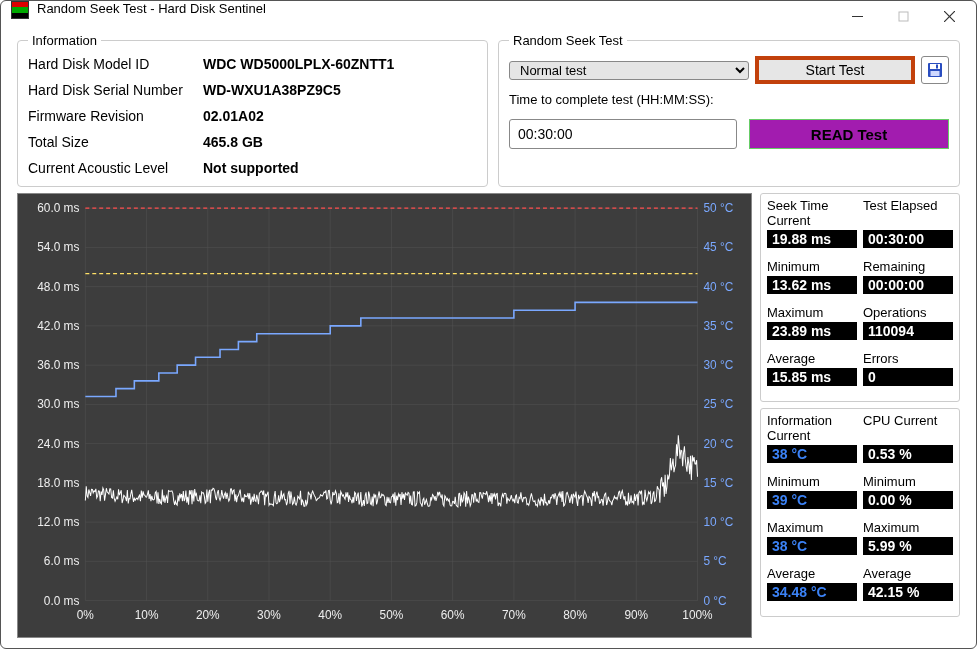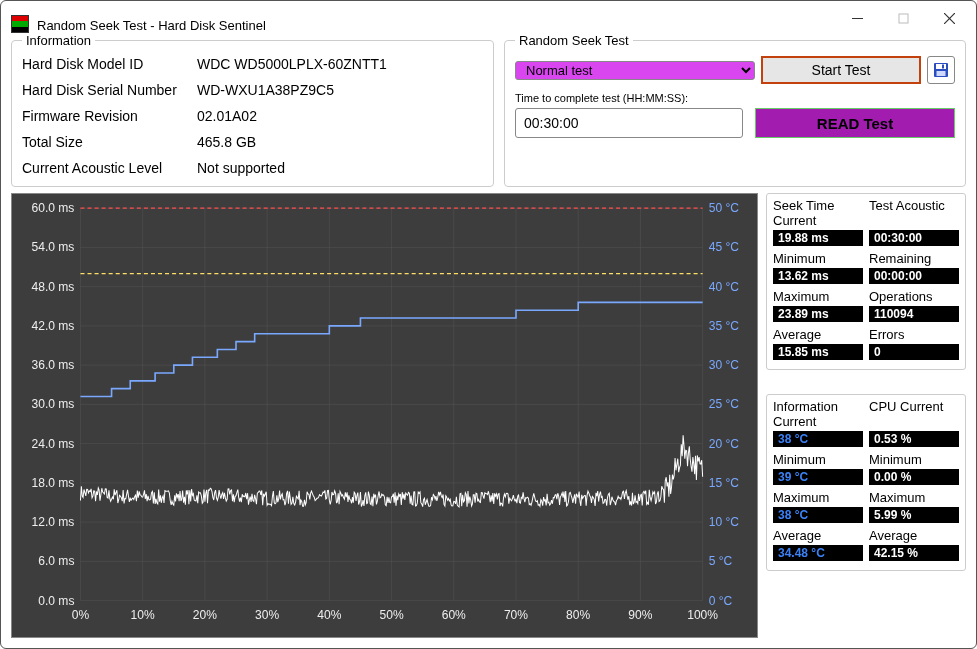--- a/index.html
+++ b/index.html
@@ -1,47 +1,47 @@
 <!DOCTYPE html>
 <html><head>
 <meta charset="utf-8">
 <style>
 html,body{margin:0;padding:0;font-family:"Segoe UI",Arial,sans-serif;font-size:13px;background:#fff;color:#000}
 .window{width:977px;height:649px;border:1px solid #555;box-sizing:border-box;display:flex;flex-direction:column;border-radius:6px;overflow:hidden}
-.titlebar{height:32px;display:flex;align-items:flex-end;padding:0 4px 0 10px;font-size:13px}
+.titlebar{height:32px;display:flex;align-items:flex-start;padding:0 4px 0 10px;font-size:13px}
 .titlebar .ico{width:16px;height:16px;margin-right:8px;background:linear-gradient(#d00 0 33%,#0a0 33% 66%,#000 66% 100%);border:1px solid #333}
 .titlebar .ttl{flex:1}
 .winbtns{display:flex}
 .winbtn{width:46px;height:30px;display:flex;align-items:center;justify-content:center;font-size:14px;color:#555}
 .winbtn.max{color:#bbb}
 .winbtn svg{width:11px;height:11px}
-.body{flex:1;display:flex;flex-direction:column;padding:0 10px 10px;gap:6px;box-sizing:border-box}
+.body{flex:1;display:flex;flex-direction:column;padding:0 16px 10px;gap:6px;box-sizing:border-box}
 .toprow{display:flex;gap:10px}
 fieldset{border:1px solid #ccc;border-radius:4px;margin:0;padding:8px 10px 10px}
 legend{font-size:13px;padding:0 4px}
 .info-fs{flex:1}
 .infoTable{display:grid;grid-template-columns:175px 1fr;row-gap:10px;font-size:14px}
-.infoTable .v{font-weight:normal}
+.infoTable .v{font-weight:bold}
 .test-fs{width:440px}
 .testrow{display:flex;align-items:center;gap:6px}
-select.combo{height:19px;font-size:13px;flex:1;border:1px solid #888;border-radius:3px;padding:0 6px;background:#d946ef}
-.startbtn{width:160px;height:28px;background:#e6e6e6;border:2px solid #c2410c;font-size:14px;cursor:pointer}
+select.combo{height:19px;font-size:13px;flex:1;border:1px solid #888;border-radius:3px;padding:0 6px;background:#e5e5e5}
+.startbtn{width:160px;height:28px;background:#e6e6e6;border:4px solid #c2410c;font-size:14px;cursor:pointer}
 .savebtn{width:26px;height:26px;border:1px solid #888;border-radius:3px;background:#fff;display:flex;align-items:center;justify-content:center;cursor:pointer}
 .savebtn svg{width:16px;height:16px}
-.timelabel{font-size:11px;margin:8px 0 4px}
+.timelabel{font-size:13px;margin:8px 0 12px}
 .testrow2{display:flex;gap:12px}
 input.timein{height:28px;border:1px solid #888;border-radius:3px;padding:0 8px;font-size:14px;width:210px}
 .readbtn{flex:1;height:30px;background:#a21caf;border:1px solid #6c6;font-weight:bold;font-size:15px;cursor:pointer}
 .mainrow{flex:1;display:flex;gap:8px;min-height:0}
 .chart{flex:1;background:#3d3d3d;position:relative;border:1px solid #888}
 .chart svg{position:absolute;inset:0;width:100%;height:100%}
-.side{width:200px;display:flex;flex-direction:column;gap:24px}
+.side{width:200px;display:flex;flex-direction:column;gap:6px}
 .grp{border:1px solid #ccc;border-radius:3px;padding:4px 6px 6px;display:grid;grid-template-columns:1fr 1fr;column-gap:6px;row-gap:2px}
 .grp .lbl{font-size:13px}
-.grp .val{background:#000;color:#fff;font-weight:bold;padding:1px 5px;font-size:12px;margin-bottom:3px}
+.grp .val{background:#000;color:#fff;font-weight:bold;padding:1px 5px;font-size:14px;margin-bottom:9px}
 .grp .val.blue{color:#3b82f6}
 .axis-text-l{fill:#eee;font-size:12px;text-anchor:end}
 .axis-text-r{fill:#7aa8ff;font-size:12px;text-anchor:start}
 .axis-text-b{fill:#eee;font-size:12px;text-anchor:middle}
 </style>
 </head>
 <body>
 <div class="window">
 <div class="titlebar">
   <div class="ico"></div>
@@ -165,21 +165,21 @@
             <text class="axis-text-b" x="686" y="420">100%</text>
             <line x1="68" y1="14" x2="686" y2="14" stroke="#ff4d4d" stroke-width="1.2" stroke-dasharray="4 3"></line>
             <line x1="68" y1="78.66666666666663" x2="686" y2="78.66666666666663" stroke="#ffe066" stroke-width="1.2" stroke-dasharray="4 3"></line>
             <path d="M68.0,303.1L68.9,288.9L69.8,298.8L70.6,300.1L71.5,292.1L72.4,295.3L73.3,298.5L74.2,292.0L75.1,292.1L75.9,295.5L76.8,293.4L77.7,294.2L78.6,291.5L79.5,300.5L80.4,298.5L81.2,293.5L82.1,293.7L83.0,303.8L83.9,294.1L84.8,297.6L85.7,290.6L86.5,292.5L87.4,303.2L88.3,297.2L89.2,290.9L90.1,294.7L91.0,295.5L91.8,296.6L92.7,291.5L93.6,291.6L94.5,300.1L95.4,300.7L96.3,293.0L97.1,301.0L98.0,303.8L98.9,301.7L99.8,299.7L100.7,301.8L101.5,291.9L102.4,297.8L103.3,295.2L104.2,292.9L105.1,305.6L106.0,302.3L106.8,297.9L107.7,298.8L108.6,300.2L109.5,303.7L110.4,292.7L111.3,306.0L112.1,301.2L113.0,301.5L113.9,296.6L114.8,292.6L115.7,299.0L116.6,304.5L117.4,300.8L118.3,302.7L119.2,301.5L120.1,300.6L121.0,302.1L121.9,299.0L122.7,297.8L123.6,303.7L124.5,293.3L125.4,300.3L126.3,294.0L127.2,297.6L128.0,297.7L128.9,299.5L129.8,299.7L130.7,296.9L131.6,293.0L132.4,301.4L133.3,296.6L134.2,303.7L135.1,298.5L136.0,302.1L136.9,302.5L137.7,301.5L138.6,295.3L139.5,294.0L140.4,305.9L141.3,294.9L142.2,306.4L143.0,301.3L143.9,305.2L144.8,306.4L145.7,292.1L146.6,304.2L147.5,297.8L148.3,305.3L149.2,300.5L150.1,298.4L151.0,305.4L151.9,293.3L152.8,293.9L153.6,293.8L154.5,293.8L155.4,293.5L156.3,295.8L157.2,303.3L158.1,307.4L158.9,303.7L159.8,306.4L160.7,307.6L161.6,298.0L162.5,303.9L163.3,296.0L164.2,299.8L165.1,296.7L166.0,303.7L166.9,293.6L167.8,303.6L168.6,301.5L169.5,293.3L170.4,305.3L171.3,299.5L172.2,307.1L173.1,292.9L173.9,297.1L174.8,292.7L175.7,306.6L176.6,293.0L177.5,304.0L178.4,291.8L179.2,298.0L180.1,296.2L181.0,302.6L181.9,303.2L182.8,303.4L183.7,297.9L184.5,305.8L185.4,294.6L186.3,295.6L187.2,295.4L188.1,298.7L189.0,305.9L189.8,304.7L190.7,292.1L191.6,304.3L192.5,295.6L193.4,292.5L194.2,305.8L195.1,292.7L196.0,293.0L196.9,291.0L197.8,291.6L198.7,294.6L199.5,299.9L200.4,302.6L201.3,295.2L202.2,292.8L203.1,300.4L204.0,302.9L204.8,300.3L205.7,292.8L206.6,297.9L207.5,301.2L208.4,297.0L209.3,295.3L210.1,301.5L211.0,295.4L211.9,300.2L212.8,303.7L213.7,301.9L214.6,291.5L215.4,291.4L216.3,297.0L217.2,293.3L218.1,292.6L219.0,303.8L219.9,296.9L220.7,304.8L221.6,299.2L222.5,298.3L223.4,295.0L224.3,292.3L225.1,299.6L226.0,304.2L226.9,300.2L227.8,304.6L228.7,296.9L229.6,299.1L230.4,298.6L231.3,299.4L232.2,295.6L233.1,301.8L234.0,295.8L234.9,307.1L235.7,302.9L236.6,299.1L237.5,304.4L238.4,296.4L239.3,303.1L240.2,304.0L241.0,297.5L241.9,301.1L242.8,306.6L243.7,295.8L244.6,295.1L245.5,293.7L246.3,293.8L247.2,297.4L248.1,293.1L249.0,307.7L249.9,296.3L250.8,298.8L251.6,296.9L252.5,294.3L253.4,307.7L254.3,306.1L255.2,307.0L256.0,306.6L256.9,307.0L257.8,308.2L258.7,299.0L259.6,293.7L260.5,305.4L261.3,306.3L262.2,305.3L263.1,298.0L264.0,304.7L264.9,301.4L265.8,293.1L266.6,302.0L267.5,298.1L268.4,296.5L269.3,302.4L270.2,302.1L271.1,307.7L271.9,305.0L272.8,296.1L273.7,293.5L274.6,306.3L275.5,294.3L276.4,300.8L277.2,306.8L278.1,305.5L279.0,299.4L279.9,306.1L280.8,307.6L281.7,304.6L282.5,298.8L283.4,300.2L284.3,301.4L285.2,293.4L286.1,307.7L286.9,302.4L287.8,303.9L288.7,308.7L289.6,308.7L290.5,302.3L291.4,307.3L292.2,305.1L293.1,294.4L294.0,296.6L294.9,296.8L295.8,301.9L296.7,295.4L297.5,293.7L298.4,296.2L299.3,298.3L300.2,299.7L301.1,303.1L302.0,302.2L302.8,300.8L303.7,300.8L304.6,299.6L305.5,297.2L306.4,298.1L307.3,298.6L308.1,297.1L309.0,294.6L309.9,295.2L310.8,293.0L311.7,301.5L312.6,300.7L313.4,293.4L314.3,293.1L315.2,302.7L316.1,307.0L317.0,303.0L317.8,294.6L318.7,297.3L319.6,296.9L320.5,293.5L321.4,296.1L322.3,305.2L323.1,304.7L324.0,296.0L324.9,306.8L325.8,294.2L326.7,296.1L327.6,298.6L328.4,297.5L329.3,300.2L330.2,301.7L331.1,295.0L332.0,299.8L332.9,295.0L333.7,304.4L334.6,298.0L335.5,301.9L336.4,302.5L337.3,305.8L338.2,299.6L339.0,305.1L339.9,294.8L340.8,296.0L341.7,303.5L342.6,298.2L343.5,295.2L344.3,307.0L345.2,304.1L346.1,294.6L347.0,308.9L347.9,306.8L348.7,302.7L349.6,308.5L350.5,298.1L351.4,294.9L352.3,306.2L353.2,305.6L354.0,294.2L354.9,298.0L355.8,306.2L356.7,307.1L357.6,299.2L358.5,308.6L359.3,296.3L360.2,299.7L361.1,297.2L362.0,306.9L362.9,303.7L363.8,297.8L364.6,294.1L365.5,300.4L366.4,299.8L367.3,296.8L368.2,298.0L369.1,297.5L369.9,299.6L370.8,307.3L371.7,308.2L372.6,299.4L373.5,305.4L374.4,299.9L375.2,305.0L376.1,305.4L377.0,299.3L377.9,299.1L378.8,296.3L379.6,305.2L380.5,294.9L381.4,308.2L382.3,298.3L383.2,302.7L384.1,296.7L384.9,298.8L385.8,296.6L386.7,307.5L387.6,294.8L388.5,301.3L389.4,296.4L390.2,302.6L391.1,295.7L392.0,296.9L392.9,297.9L393.8,295.1L394.7,295.9L395.5,306.3L396.4,298.1L397.3,306.9L398.2,307.4L399.1,294.6L400.0,294.5L400.8,308.5L401.7,308.2L402.6,305.4L403.5,294.8L404.4,296.0L405.3,294.6L406.1,305.2L407.0,306.4L407.9,309.1L408.8,302.2L409.7,300.8L410.5,307.3L411.4,304.5L412.3,302.1L413.2,306.0L414.1,308.7L415.0,308.8L415.8,308.1L416.7,299.8L417.6,302.3L418.5,297.0L419.4,298.2L420.3,301.6L421.1,298.7L422.0,303.5L422.9,300.0L423.8,294.5L424.7,297.6L425.6,294.6L426.4,298.5L427.3,300.2L428.2,297.1L429.1,306.9L430.0,308.5L430.9,298.3L431.7,299.5L432.6,302.8L433.5,301.1L434.4,303.5L435.3,301.9L436.2,307.6L437.0,308.5L437.9,308.3L438.8,304.0L439.7,304.2L440.6,306.4L441.4,299.5L442.3,307.5L443.2,308.6L444.1,309.4L445.0,296.4L445.9,295.9L446.7,308.7L447.6,297.4L448.5,304.4L449.4,303.1L450.3,295.2L451.2,296.9L452.0,309.1L452.9,293.8L453.8,306.0L454.7,299.2L455.6,302.5L456.5,308.6L457.3,306.5L458.2,297.4L459.1,297.4L460.0,305.2L460.9,295.8L461.8,296.4L462.6,304.1L463.5,301.9L464.4,304.4L465.3,305.0L466.2,295.3L467.1,295.4L467.9,298.4L468.8,301.2L469.7,295.4L470.6,296.2L471.5,296.3L472.3,297.1L473.2,293.9L474.1,298.2L475.0,304.6L475.9,298.0L476.8,304.0L477.6,295.6L478.5,306.5L479.4,296.0L480.3,298.9L481.2,296.5L482.1,301.9L482.9,296.8L483.8,296.3L484.7,308.5L485.6,305.6L486.5,306.2L487.4,308.9L488.2,300.3L489.1,296.7L490.0,299.6L490.9,296.1L491.8,295.9L492.7,296.7L493.5,306.2L494.4,300.7L495.3,302.3L496.2,303.4L497.1,301.1L498.0,297.8L498.8,301.5L499.7,303.6L500.6,301.8L501.5,305.7L502.4,298.6L503.2,297.6L504.1,304.9L505.0,305.6L505.9,300.0L506.8,301.0L507.7,295.0L508.5,300.7L509.4,304.6L510.3,300.2L511.2,300.6L512.1,299.7L513.0,300.7L513.8,307.0L514.7,306.3L515.6,307.7L516.5,304.4L517.4,299.7L518.3,296.0L519.1,299.5L520.0,303.5L520.9,304.1L521.8,303.3L522.7,307.6L523.6,307.1L524.4,308.7L525.3,302.1L526.2,303.7L527.1,308.1L528.0,299.7L528.9,303.3L529.7,302.4L530.6,308.0L531.5,296.5L532.4,305.3L533.3,304.8L534.1,307.6L535.0,306.3L535.9,302.6L536.8,306.3L537.7,300.0L538.6,300.4L539.4,297.7L540.3,297.2L541.2,301.7L542.1,295.9L543.0,298.7L543.9,307.4L544.7,299.6L545.6,297.8L546.5,295.4L547.4,300.2L548.3,294.2L549.2,304.6L550.0,293.7L550.9,308.5L551.8,307.5L552.7,304.3L553.6,295.8L554.5,295.1L555.3,297.8L556.2,300.5L557.1,305.3L558.0,300.7L558.9,296.9L559.8,306.1L560.6,296.3L561.5,298.3L562.4,299.9L563.3,294.1L564.2,304.1L565.0,308.4L565.9,297.5L566.8,300.9L567.7,299.3L568.6,298.1L569.5,298.3L570.3,308.2L571.2,297.9L572.1,293.7L573.0,295.8L573.9,298.3L574.8,300.1L575.6,305.5L576.5,299.1L577.4,300.1L578.3,302.1L579.2,308.5L580.1,295.5L580.9,298.7L581.8,293.7L582.7,304.1L583.6,297.3L584.5,294.3L585.4,300.0L586.2,299.2L587.1,305.8L588.0,305.1L588.9,301.9L589.8,302.2L590.7,308.1L591.5,300.1L592.4,296.8L593.3,295.8L594.2,307.5L595.1,304.1L595.9,299.3L596.8,302.3L597.7,303.9L598.6,304.3L599.5,307.6L600.4,303.0L601.2,302.0L602.1,298.8L603.0,300.9L603.9,300.2L604.8,301.9L605.7,299.0L606.5,294.7L607.4,293.9L608.3,301.4L609.2,295.6L610.1,293.3L611.0,298.4L611.8,302.2L612.7,298.7L613.6,307.6L614.5,304.0L615.4,308.0L616.3,295.4L617.1,306.6L618.0,304.6L618.9,298.0L619.8,304.9L620.7,304.1L621.6,306.1L622.4,296.5L623.3,303.5L624.2,298.5L625.1,296.5L626.0,307.9L626.8,295.3L627.7,293.9L628.6,296.1L629.5,293.2L630.4,306.8L631.3,305.1L632.1,307.2L633.0,292.5L633.9,300.3L634.8,303.4L635.7,299.5L636.6,294.6L637.4,296.3L638.3,294.7L639.2,306.5L640.1,304.5L641.0,296.4L641.9,294.0L642.7,304.0L643.6,303.2L644.5,299.6L645.4,289.0L646.3,291.4L647.2,292.3L648.0,305.2L648.9,283.3L649.8,280.0L650.7,289.2L651.6,285.0L652.5,299.2L653.3,277.5L654.2,296.5L655.1,290.0L656.0,277.3L656.9,282.3L657.7,278.3L658.6,261.0L659.5,273.2L660.4,267.5L661.3,261.7L662.2,275.0L663.0,270.8L663.9,268.1L664.8,247.5L665.7,259.2L666.6,238.5L667.5,248.9L668.3,261.8L669.2,253.4L670.1,254.0L671.0,269.2L671.9,255.8L672.8,249.4L673.6,261.6L674.5,269.2L675.4,274.6L676.3,260.1L677.2,267.1L678.1,277.0L678.9,258.8L679.8,282.8L680.7,258.5L681.6,264.4L682.5,260.2L683.4,266.9L684.2,267.1L685.1,263.2L686.0,279.6" fill="none" stroke="#ffffff" stroke-width="1"></path>
             <path d="M68,200.23999999999998 L98.9,200.23999999999998 L98.9,192.48 L117.44,192.48 L117.44,184.71999999999997 L142.16,184.71999999999997 L142.16,176.96 L160.7,176.96 L160.7,169.20000000000002 L179.24,169.20000000000002 L179.24,161.44 L203.96,161.44 L203.96,153.68 L222.5,153.68 L222.5,145.92000000000002 L241.04000000000002,145.92000000000002 L241.04000000000002,138.15999999999997 L315.20000000000005,138.15999999999997 L315.20000000000005,130.40000000000003 L346.1,130.40000000000003 L346.1,122.63999999999999 L469.7,122.63999999999999 L469.7,122.63999999999999 L500.59999999999997,122.63999999999999 L500.59999999999997,114.88 L562.4000000000001,114.88 L562.4000000000001,107.12 L686,107.12 L686,107.12" fill="none" stroke="#7aa8ff" stroke-width="1.6"></path>
           </svg>
   </div>
   <div class="side">
     <div class="grp">
       <div class="lbl">Seek Time Current</div>
-      <div class="lbl">Test Acoustic</div>
+      <div class="lbl">Test Elapsed</div>
       <div class="val">19.88 ms</div>
       <div class="val">00:30:00</div>
       <div class="lbl">Minimum</div>
       <div class="lbl">Remaining</div>
       <div class="val">13.62 ms</div>
       <div class="val">00:00:00</div>
       <div class="lbl">Maximum</div>
       <div class="lbl">Operations</div>
       <div class="val">23.89 ms</div>
       <div class="val">110094</div>

